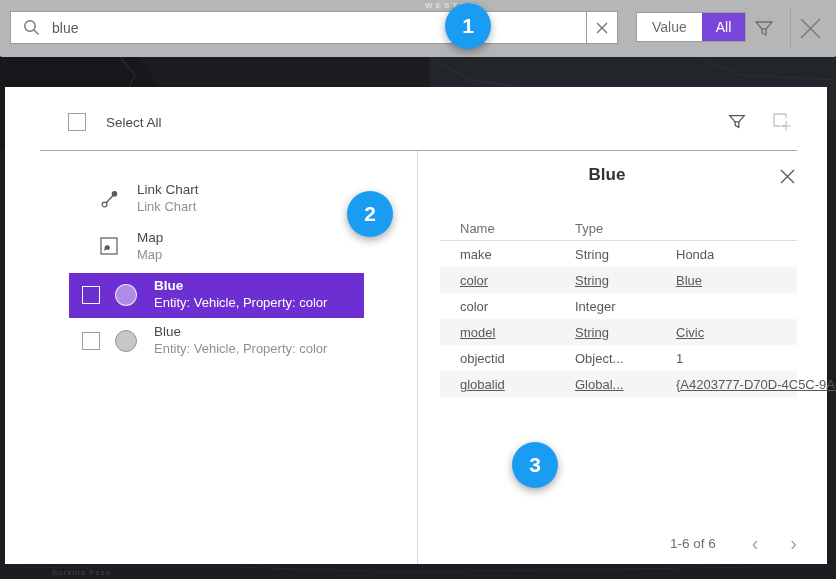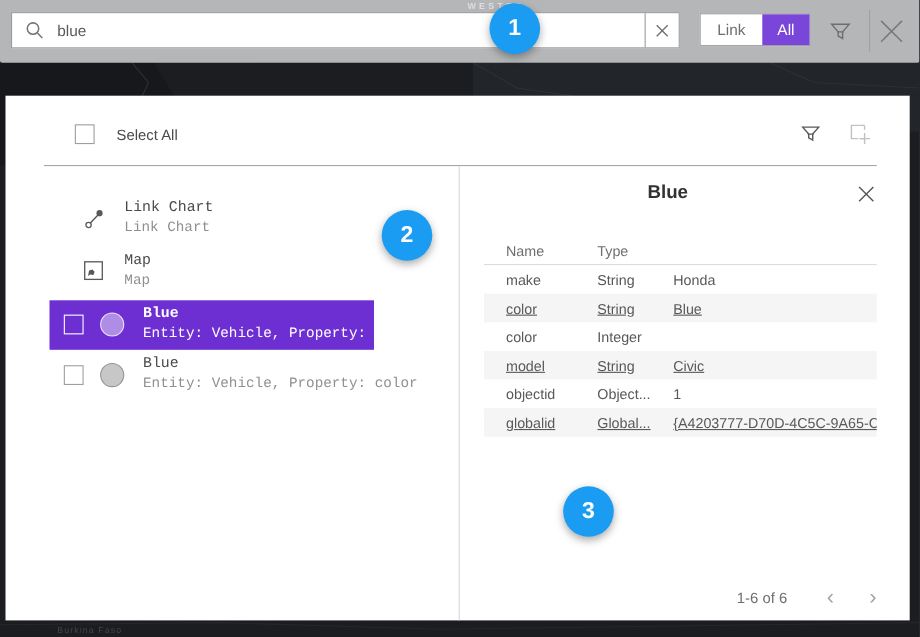--- a/index.html
+++ b/index.html
@@ -74,21 +74,21 @@
     width:18px; height:18px; border:1px solid #9e9e9e; background:#fff; cursor:pointer;
   }
   .checkbox.on-purple { border-color:#fff; background:transparent; }
   .selectall-box { position:absolute; left:63px; top:26px; }
   .selectall-label { position:absolute; left:101px; top:28px; font-size:13.5px; color:#4a4a4a; }
   .panel-funnel { position:absolute; left:722px; top:24px; cursor:pointer; display:flex; }
   .panel-add { position:absolute; left:767px; top:25px; cursor:pointer; display:flex; }
   .panel-hdivider { position:absolute; left:35px; top:63px; width:757px; height:1px; background:#a6a6a6; }
   .panel-vdivider { position:absolute; left:412px; top:64px; width:1px; height:413px; background:#d8d8d8; }
   
-  .result-item { position:absolute; left:40px; width:295px; height:45px; cursor:pointer;font-family:Liberation Mono, monospace; }
+  .result-item { position:absolute; left:64px; width:295px; height:45px; cursor:pointer; }
   .ri-1 { top:91px; }  .ri-2 { top:139px; }
   .ri-3 { top:186px; background:var(--selected-purple,#6D2FD2); }
   .ri-4 { top:232px; }
   .ri-icon { position:absolute; left:31px; top:11px; display:flex; }
   .ri-text-plain { position:absolute; left:68px; top:3px; }
   .ri-check { position:absolute; left:13px; top:13px; }
   .ri-circle {
     position:absolute; left:46px; top:11px; width:22px; height:22px; border-radius:50%;
     background:#c7c7c7; border:1px solid #949494;
   }
@@ -100,21 +100,21 @@
   .ri-3 .ri-sub { color:#fff; }
   
   .detail-title {
     position:absolute; left:412px; top:78px; width:380px; text-align:center;
     font-size:17px; font-weight:600; color:#323232;
   }
   .detail-close { position:absolute; left:774px; top:81px; cursor:pointer; display:flex; }
   .dtable { position:absolute; left:435px; top:129px; width:357px; }
   .drow {
     display:grid; grid-template-columns:103px 69px 185px;
-    height:26px; align-items:center; font-size:13px; color:#595959;
+    height:26px; align-items:center; font-size:13px; color:#595959;gap:32px;
   }
   .drow.zebra { background:#f5f5f5;text-decoration:underline; }
   .drow .c1 { padding-left:20px; }
   .drow span { white-space:nowrap; overflow:hidden; }
   .dhead { height:24px; color:#6e6e6e; }
   .dhead-line { height:1px; background:#dcdcdc; margin-bottom:0; }
   .pagination {
     position:absolute; right:30px; bottom:8px; height:26px;
     display:flex; align-items:center; font-size:13.5px; color:#6e6e6e;
   }
@@ -147,21 +147,21 @@
       </span>
       <input class="search-input" value="blue" style="">
       <span class="clear-btn">
         <svg width="12" height="12" viewBox="0 0 12 12">
             <line x1="1" y1="1" x2="11" y2="11" stroke="#6e6e6e" stroke-width="1.2"></line>
             <line x1="11" y1="1" x2="1" y2="11" stroke="#6e6e6e" stroke-width="1.2"></line>
           </svg>
       </span>
     </div>
     <div class="segmented">
-      <span class="seg">Link</span>
+      <span class="seg">Value</span>
       <span class="seg active">All</span>
     </div>
     <span class="tb-funnel">
       <svg width="22" height="22" viewBox="0 0 22 22">
           <path d="M3 5 h16 l-6 7 v6 l-4 -2.2 v-3.8 z" fill="none" stroke="#6e6e6e" stroke-width="1.3"></path>
           <line x1="8" y1="12" x2="14" y2="12" stroke="#6e6e6e" stroke-width="1.3"></line>
         </svg>
     </span>
     <span class="tb-divider"></span>
     <span class="tb-close">

